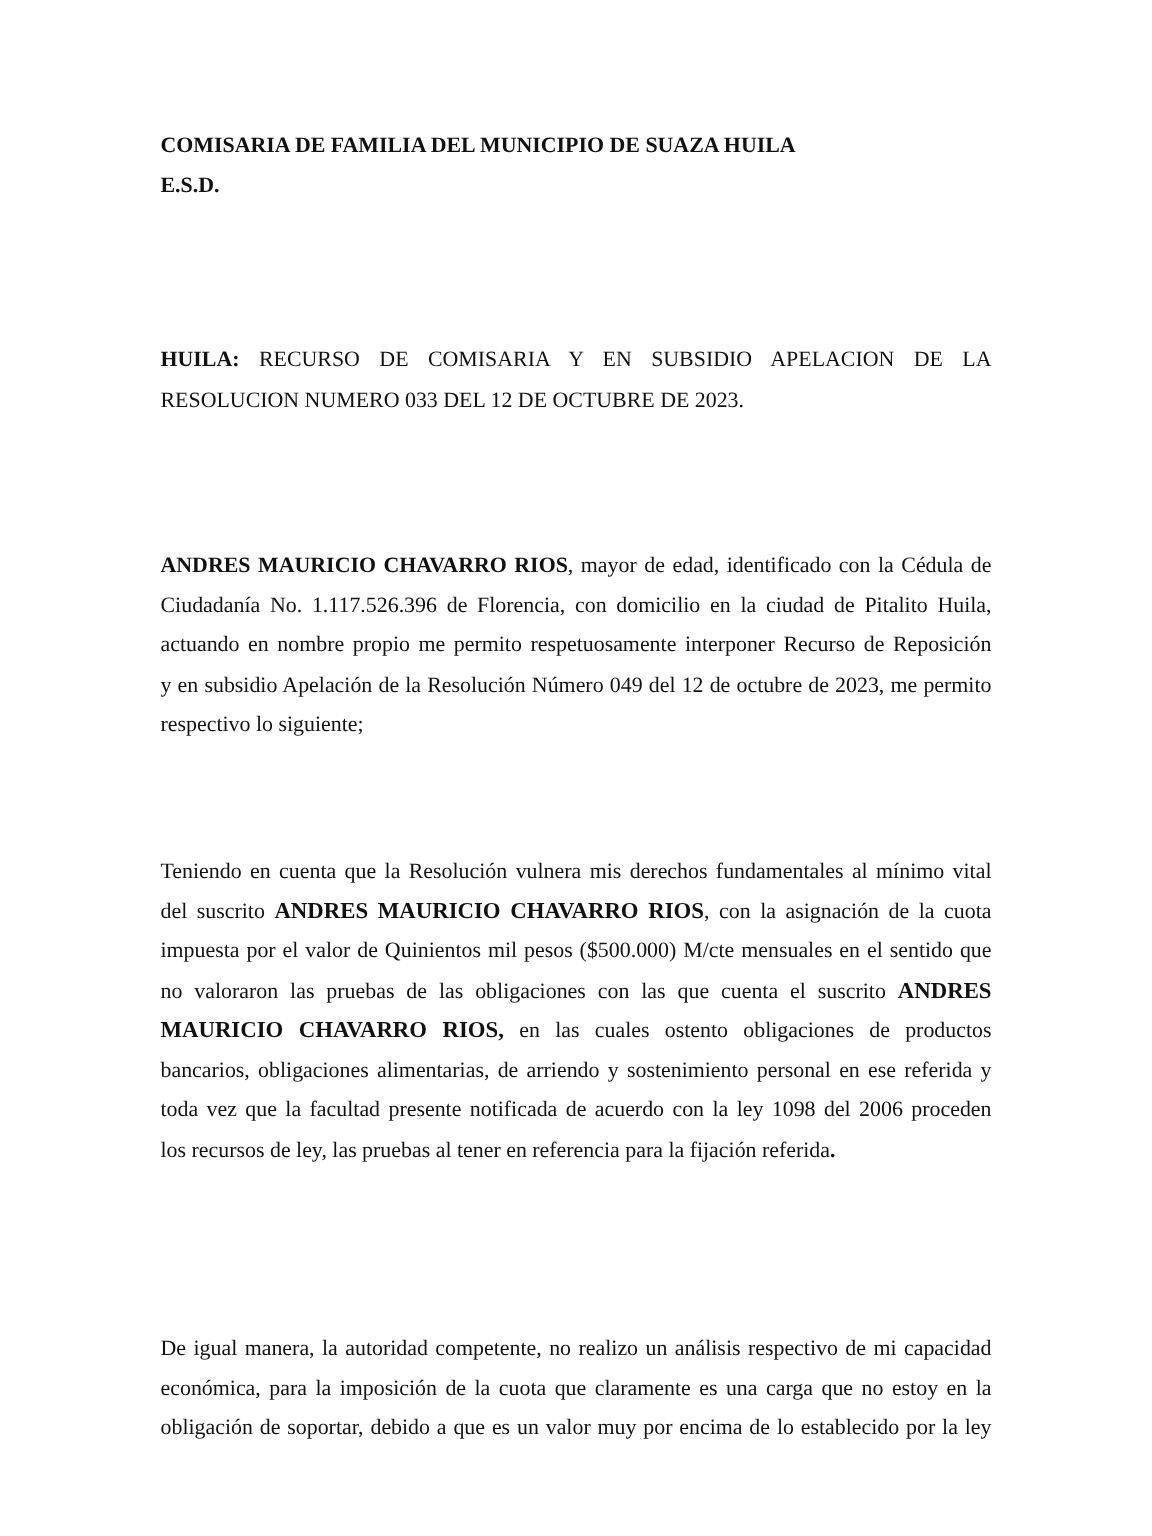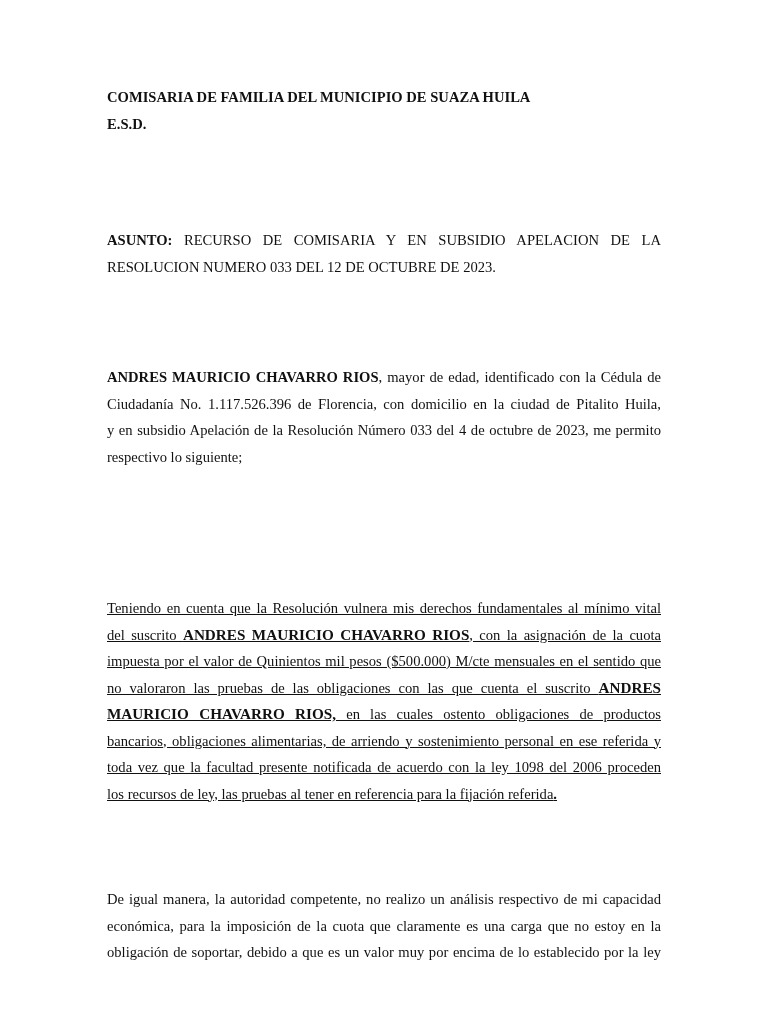--- a/index.html
+++ b/index.html
@@ -31,42 +31,43 @@
       text-align-last: justify;
       white-space: normal;
       display: block;
     }
     .bold { font-weight: bold; }
     .name { font-weight: bold; font-size: 15.2px; }
     .block { position: absolute; left: 0; width: 554px; }
     #addressee { top: 72px; margin-top: 12px; }
     #subject { top: 227px; }
     #intro { top: 364px; }
-    #p2 { top: 595px; text-decoration: underline; }
+    #p2 { top: 568px; }
     #p3 { top: 886px; }
   </style>
 </head>
 <body>
 
 <div class="page">
 
   <div class="block" id="addressee">
     <div class="line bold">COMISARIA DE FAMILIA DEL MUNICIPIO DE SUAZA HUILA</div>
     <div class="line bold">E.S.D.</div>
   </div>
 
   <div class="block" id="subject">
-    <div class="line justify"><span class="bold">ASUNTO:</span><span> RECURSO DE COMISARIA Y EN SUBSIDIO APELACION DE LA</span></div>
+    <div class="line justify"><span class="bold">HUILA:</span><span> RECURSO DE COMISARIA Y EN SUBSIDIO APELACION DE LA</span></div>
     <div class="line">RESOLUCION NUMERO 033 DEL 12 DE OCTUBRE DE 2023.</div>
   </div>
 
   <div class="block" id="intro">
     <div class="line justify"><span class="bold">ANDRES MAURICIO CHAVARRO RIOS</span><span>, mayor de edad, identificado con la Cédula de</span></div>
     <div class="line justify">Ciudadanía No. 1.117.526.396 de Florencia, con domicilio en la ciudad de Pitalito Huila,</div>
-    <div class="line justify">y en subsidio Apelación de la Resolución Número 033 del 4 de octubre de 2023, me permito</div>
+    <div class="line justify">actuando en nombre propio me permito respetuosamente interponer Recurso de Reposición</div>
+    <div class="line justify">y en subsidio Apelación de la Resolución Número 049 del 12 de octubre de 2023, me permito</div>
     <div class="line">respectivo lo siguiente;</div>
   </div>
 
   <div class="block" id="p2">
     <div class="line justify">Teniendo en cuenta que la Resolución vulnera mis derechos fundamentales al mínimo vital</div>
     <div class="line justify"><span>del suscrito </span><span class="name">ANDRES MAURICIO CHAVARRO RIOS</span><span>, con la asignación de la cuota</span></div>
     <div class="line justify">impuesta por el valor de Quinientos mil pesos ($500.000) M/cte mensuales en el sentido que</div>
     <div class="line justify"><span>no valoraron las pruebas de las obligaciones con las que cuenta el suscrito </span><span class="name">ANDRES</span></div>
     <div class="line justify"><span class="name">MAURICIO CHAVARRO RIOS,</span><span> en las cuales ostento obligaciones de productos</span></div>
     <div class="line justify">bancarios, obligaciones alimentarias, de arriendo y sostenimiento personal en ese referida y</div>

